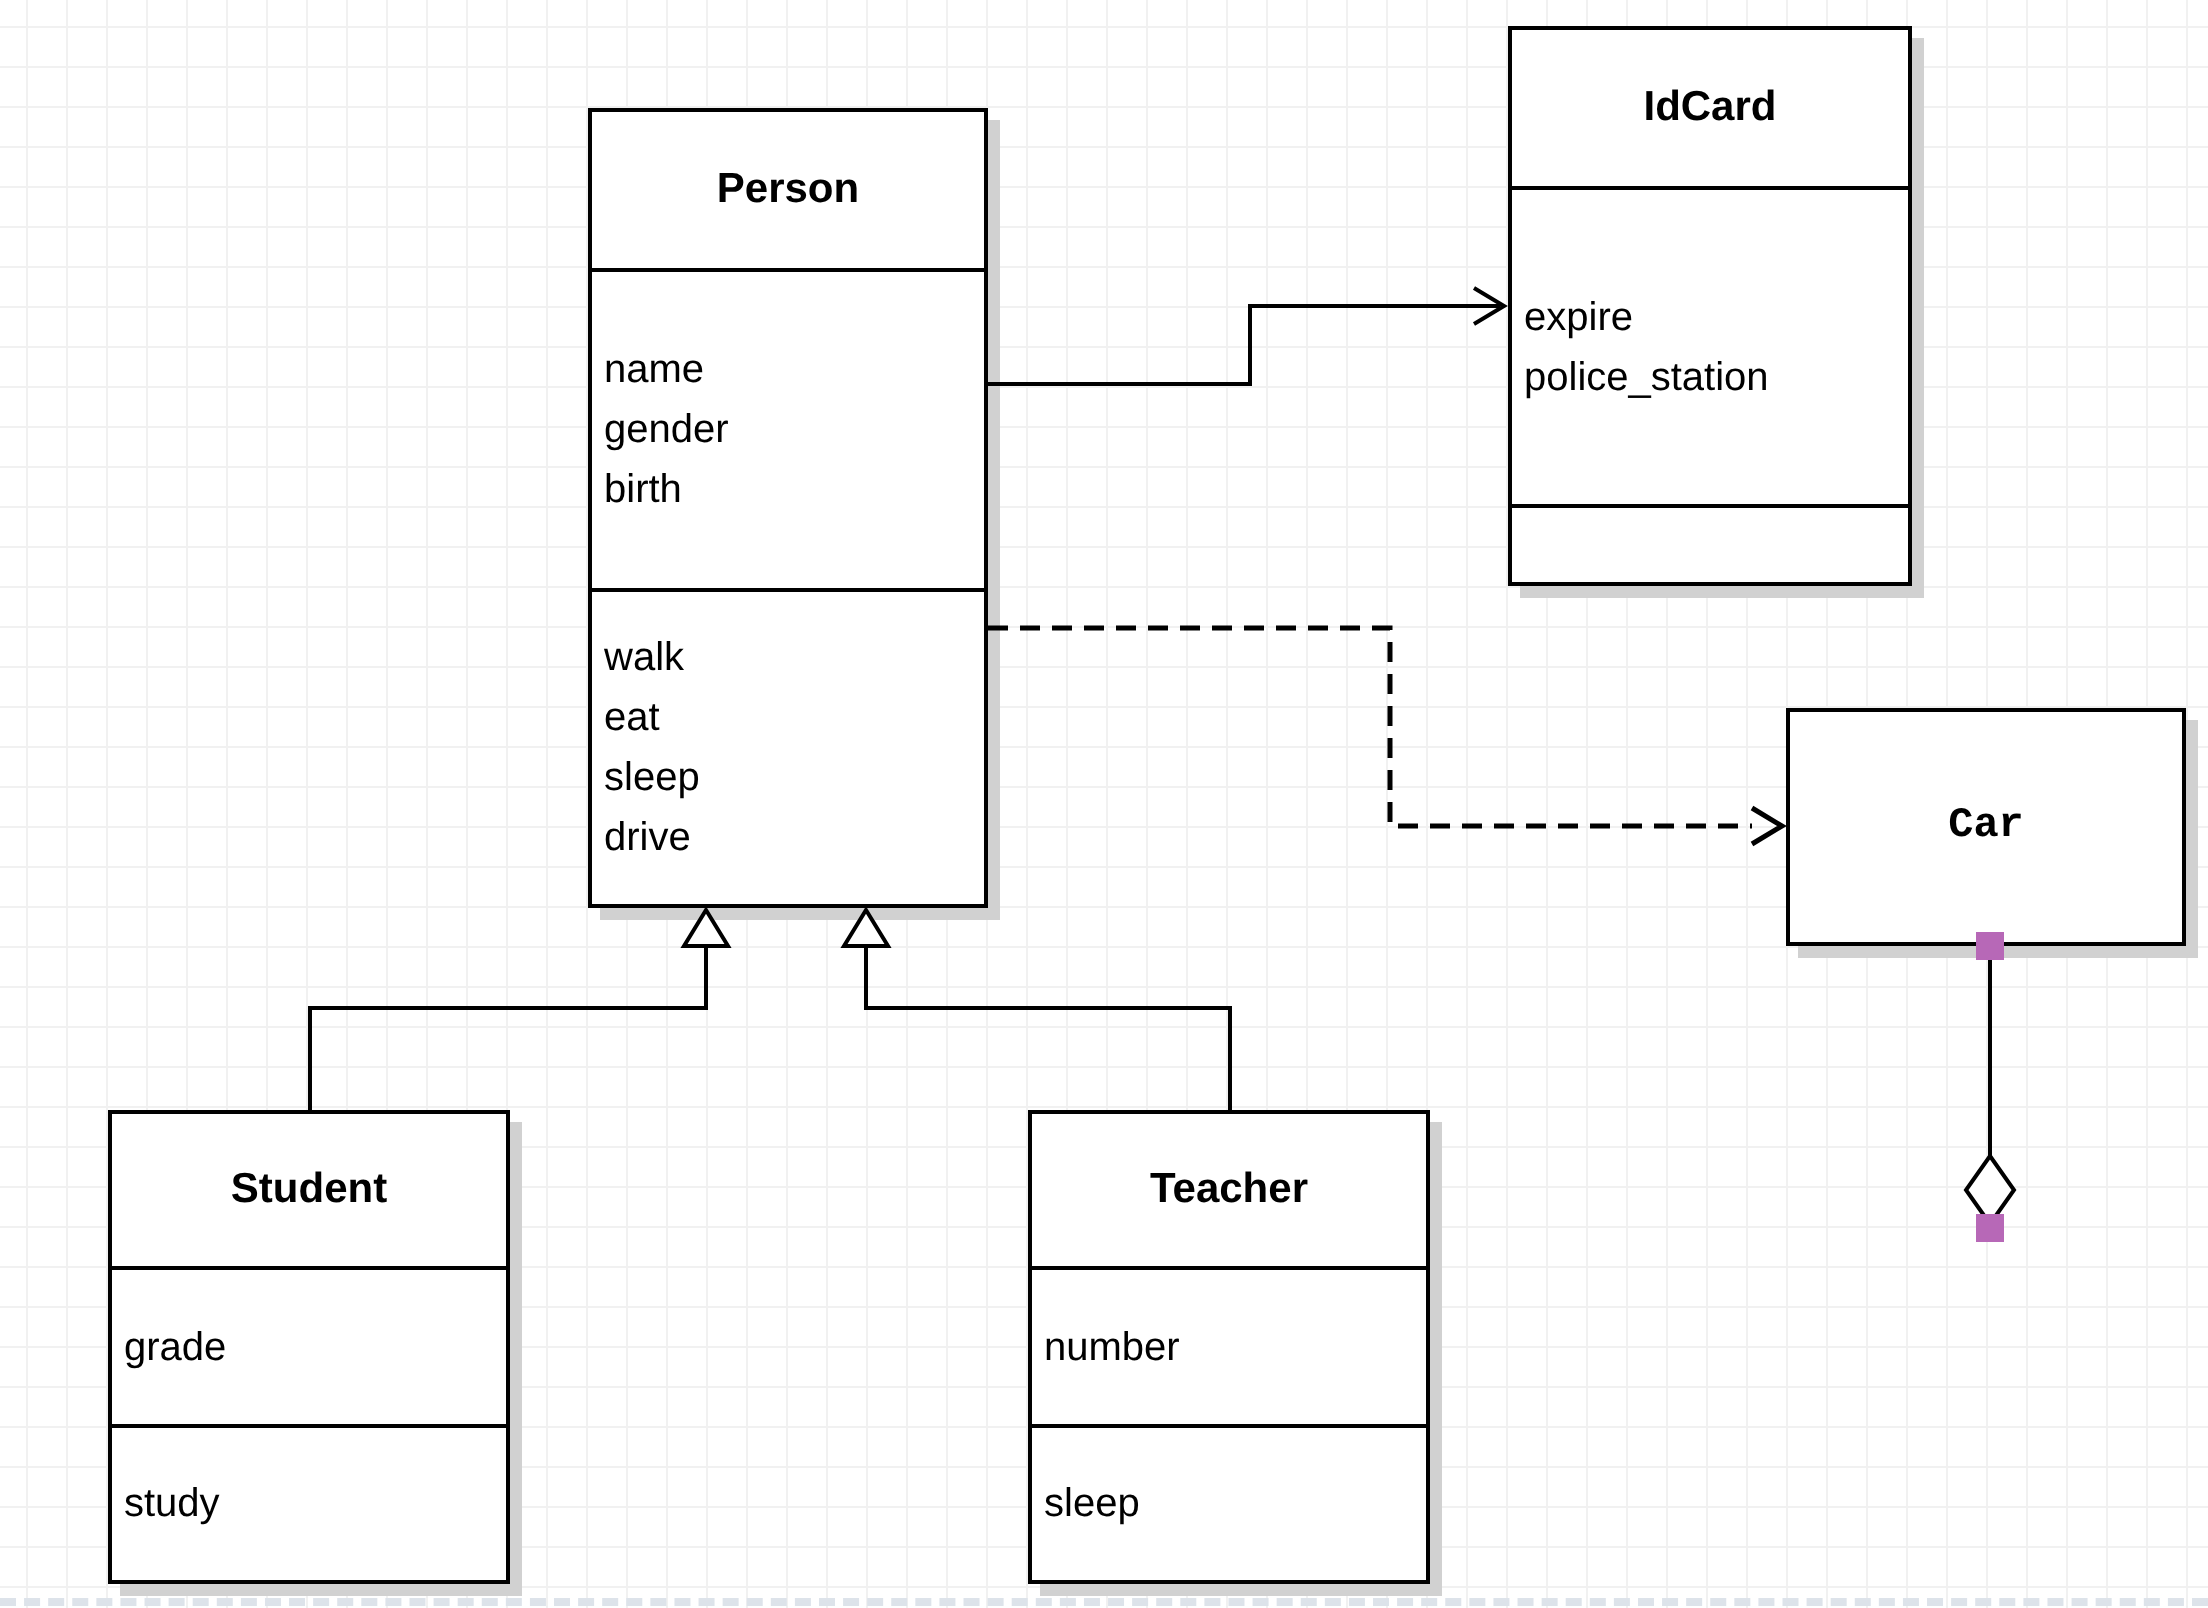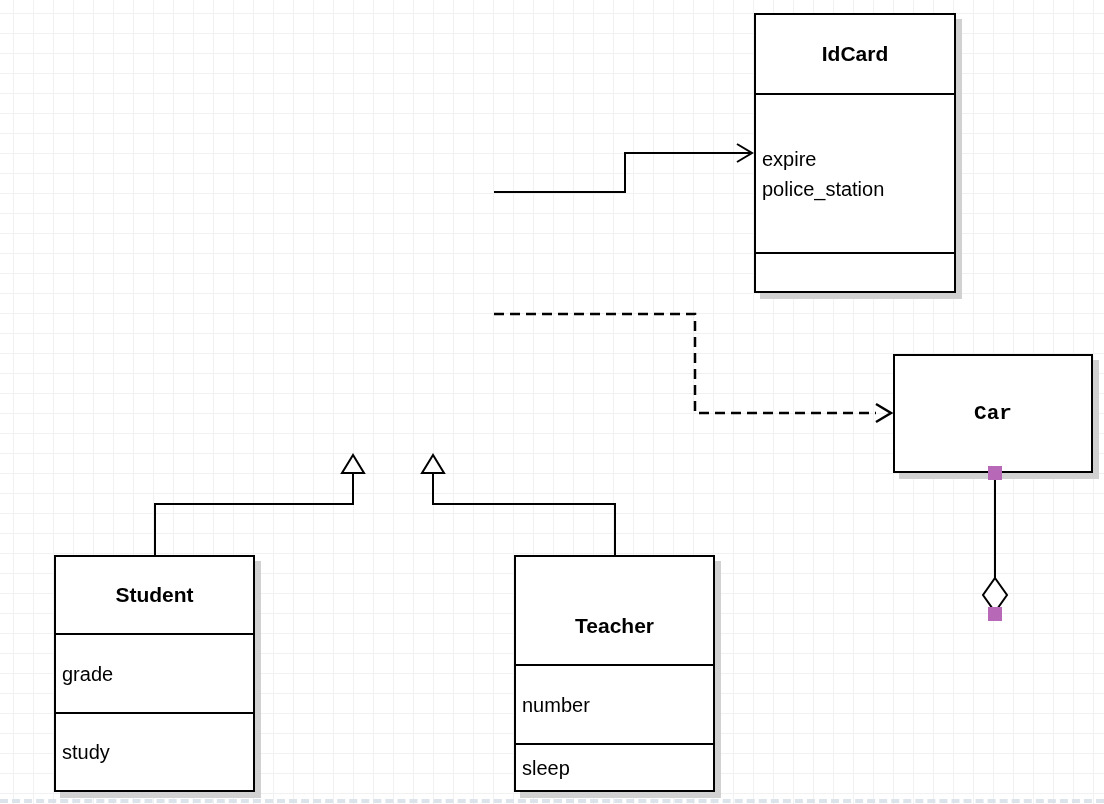--- a/index.html
+++ b/index.html
@@ -66,20 +66,34 @@
     width: 1104px;
     height: 0;
     border-top: 4px dashed #dde3ea;
   }
 </style>
 </head>
 <body>
 
 <div id="canvas">
 
+  <div class="uml-class" style="left:294px; top:54px; width:200px; height:400px;">
+    <div class="uml-title" style="height:78px;">Person</div>
+    <div class="uml-sec" style="height:160px;">
+      <div class="member-row">name</div>
+      <div class="member-row">gender</div>
+      <div class="member-row">birth</div>
+    </div>
+    <div class="uml-sec grow">
+      <div class="member-row">walk</div>
+      <div class="member-row">eat</div>
+      <div class="member-row">sleep</div>
+      <div class="member-row">drive</div>
+    </div>
+  </div>
 
   <div class="uml-class" style="left:754px; top:13px; width:202px; height:280px;">
     <div class="uml-title" style="height:78px;">IdCard</div>
     <div class="uml-sec" style="height:159px;">
       <div class="member-row">expire</div>
       <div class="member-row">police_station</div>
     </div>
     <div class="uml-sec grow"></div>
   </div>
 
@@ -92,21 +106,21 @@
     <div class="uml-title" style="height:76px;text-align:right;">Student</div>
     <div class="uml-sec" style="height:79px;">
       <div class="member-row">grade</div>
     </div>
     <div class="uml-sec grow">
       <div class="member-row">study</div>
     </div>
   </div>
 
   <div class="uml-class" style="left:514px; top:555px; width:201px; height:237px;">
-    <div class="uml-title" style="height:76px;margin-top:31px;">Teacher</div>
+    <div class="uml-title" style="height:76px;">Teacher</div>
     <div class="uml-sec" style="height:79px;">
       <div class="member-row">number</div>
     </div>
     <div class="uml-sec grow">
       <div class="member-row">sleep</div>
     </div>
   </div>
 
   <svg id="edges" viewBox="0 0 1104 804" xmlns="http://www.w3.org/2000/svg">
 

